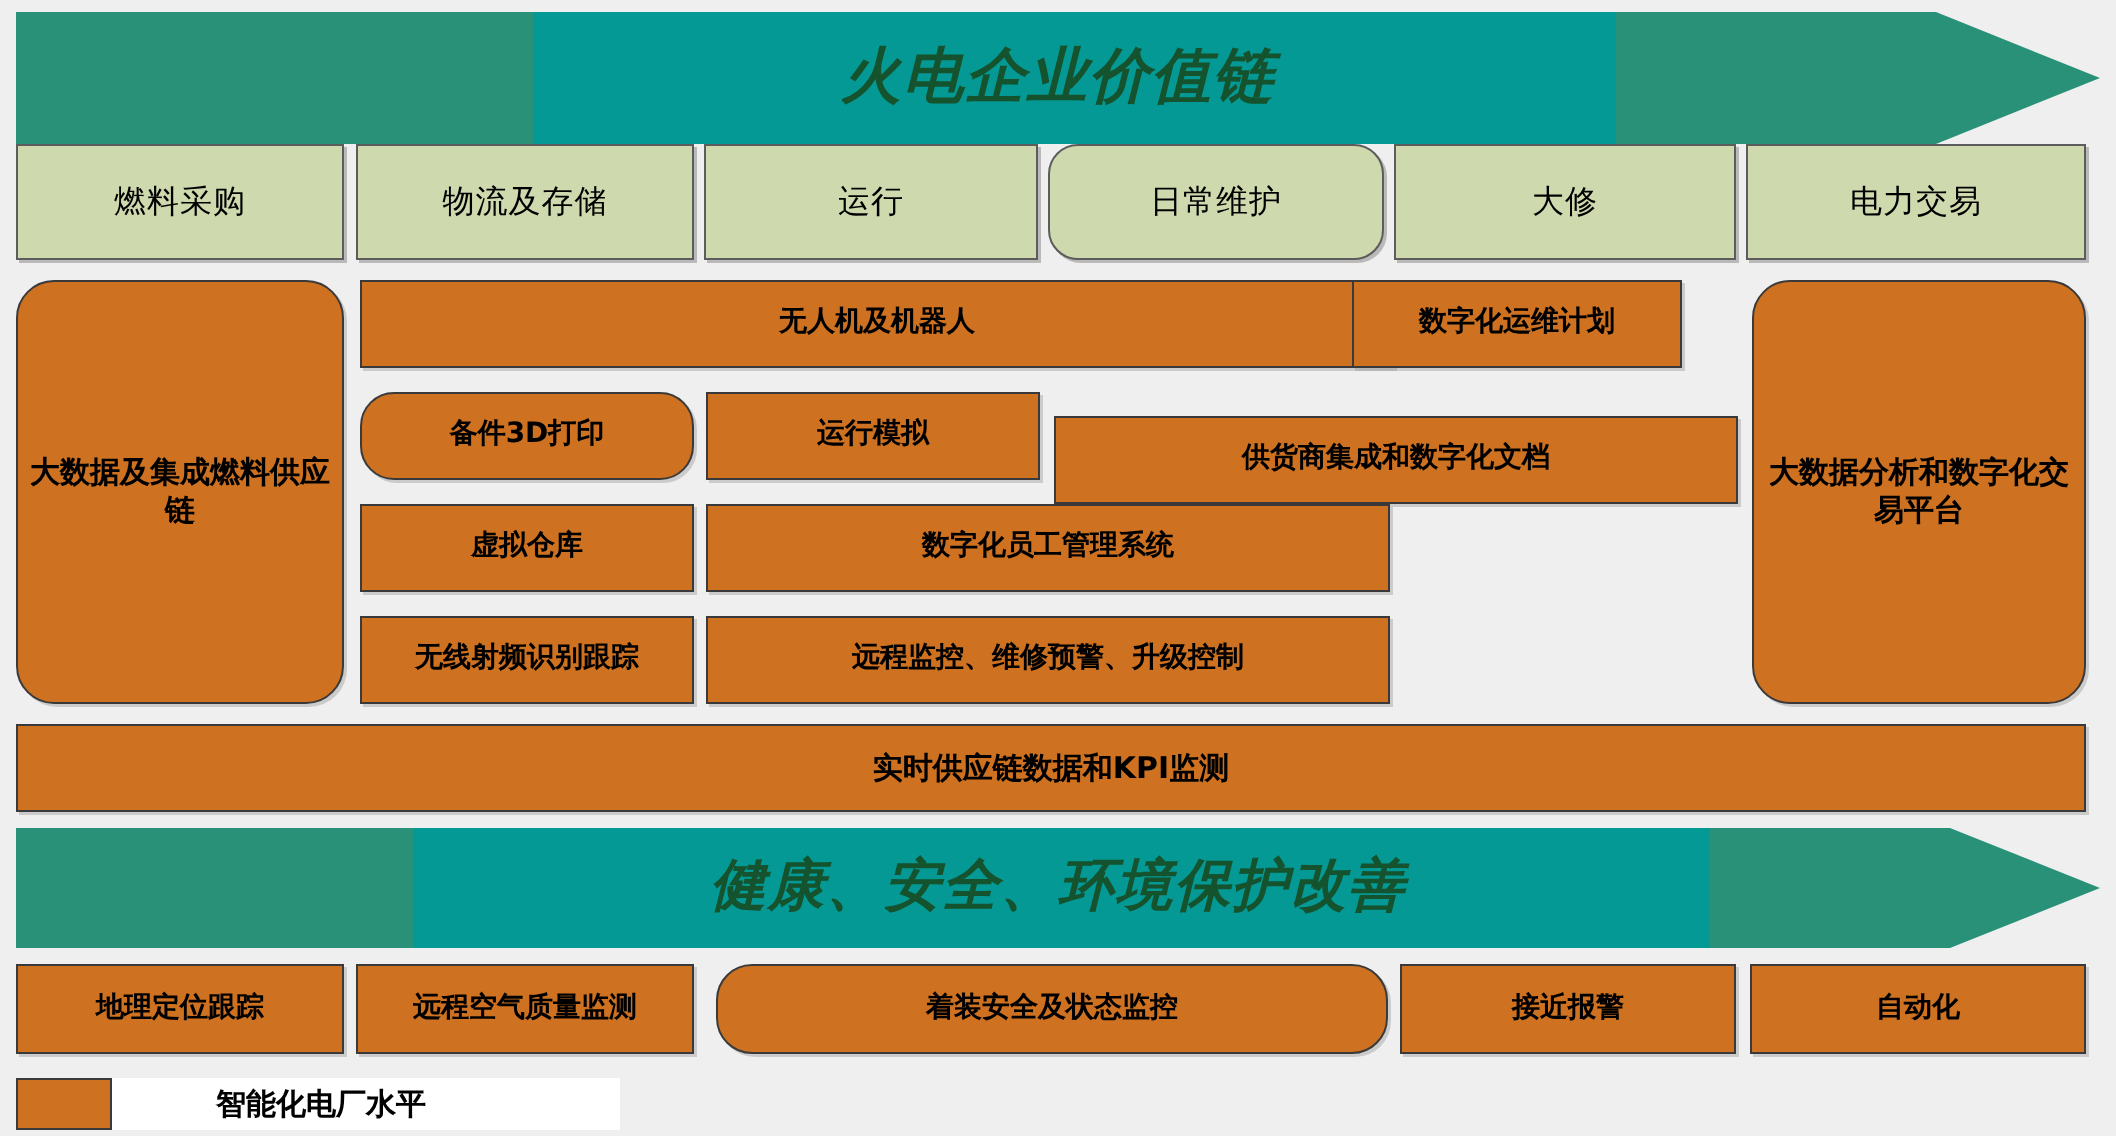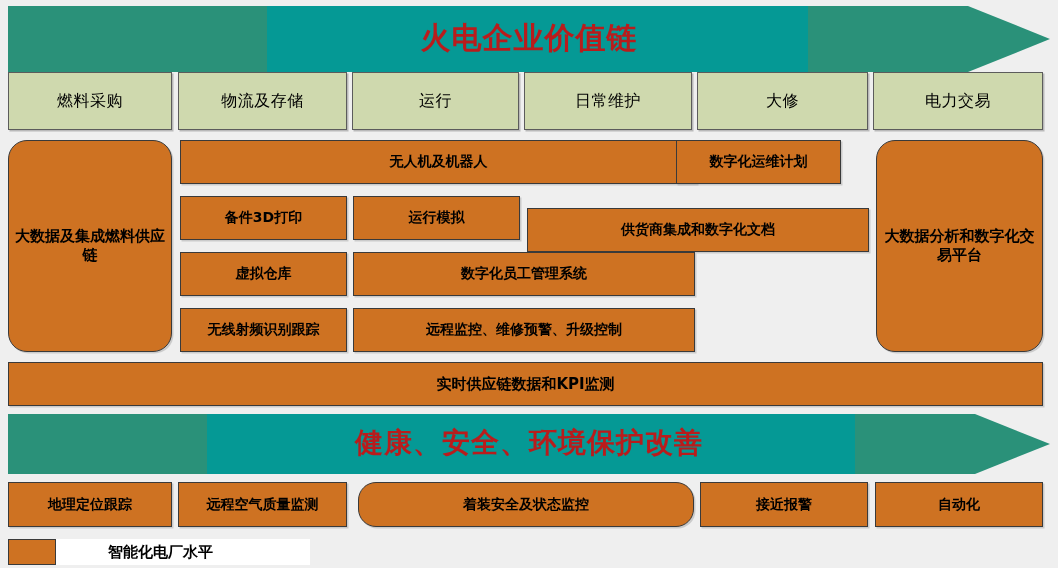--- a/index.html
+++ b/index.html
@@ -36,24 +36,25 @@
   }
   .banner .inner-band {
     position: absolute;
     background: #059995;
   }
   .banner .banner-text {
     position: absolute;
     left: 0;
     width: 100%;
     text-align: center;
-    color: #b91c1c;
+    color: #14532d;
     font-weight: bold;
     letter-spacing: 1px;
     white-space: nowrap;
+    font-style: italic;
   }
 
   
   .chain-box {
     position: absolute;
     box-sizing: border-box;
     background: #CFD9AE;
     border: 1.4px solid #5C5C5C;
     display: flex;
     align-items: center;
@@ -122,21 +123,21 @@
 
   <div class="chain-box" style="left:8px; top:72px; width:164px; height:58px;">
     <span>燃料采购</span>
   </div>
   <div class="chain-box" style="left:178px; top:72px; width:169px; height:58px;">
     <span>物流及存储</span>
   </div>
   <div class="chain-box" style="left:352px; top:72px; width:167px; height:58px;">
     <span>运行</span>
   </div>
-  <div class="chain-box" style="left:524px; top:72px; width:168px; height:58px;">
+  <div class="chain-box" style="left:524px; top:72px; width:168px; height:58px;border-radius:15px;">
     <span>日常维护</span>
   </div>
   <div class="chain-box" style="left:697px; top:72px; width:171px; height:58px;">
     <span>大修</span>
   </div>
   <div class="chain-box" style="left:873px; top:72px; width:170px; height:58px;">
     <span>电力交易</span>
   </div>
 
   <div class="cap-box tall" style="left:8px; top:140px; width:164px; height:212px;">
@@ -147,21 +148,21 @@
     <span>大数据分析和数字化交易平台</span>
   </div>
 
   <div class="cap-box" style="left:180px; top:140px; width:517px; height:44px;">
     <span>无人机及机器人</span>
   </div>
   <div class="cap-box" style="left:676px; top:140px; width:165px; height:44px;">
     <span>数字化运维计划</span>
   </div>
 
-  <div class="cap-box" style="left:180px; top:196px; width:167px; height:44px;">
+  <div class="cap-box" style="left:180px; top:196px; width:167px; height:44px;border-radius:17px;">
     <span>备件3D打印</span>
   </div>
   <div class="cap-box" style="left:353px; top:196px; width:167px; height:44px;">
     <span>运行模拟</span>
   </div>
   <div class="cap-box" style="left:527px; top:196px; width:342px; height:44px;margin-top:12px;">
     <span>供货商集成和数字化文档</span>
   </div>
 
   <div class="cap-box" style="left:180px; top:252px; width:167px; height:44px;">

